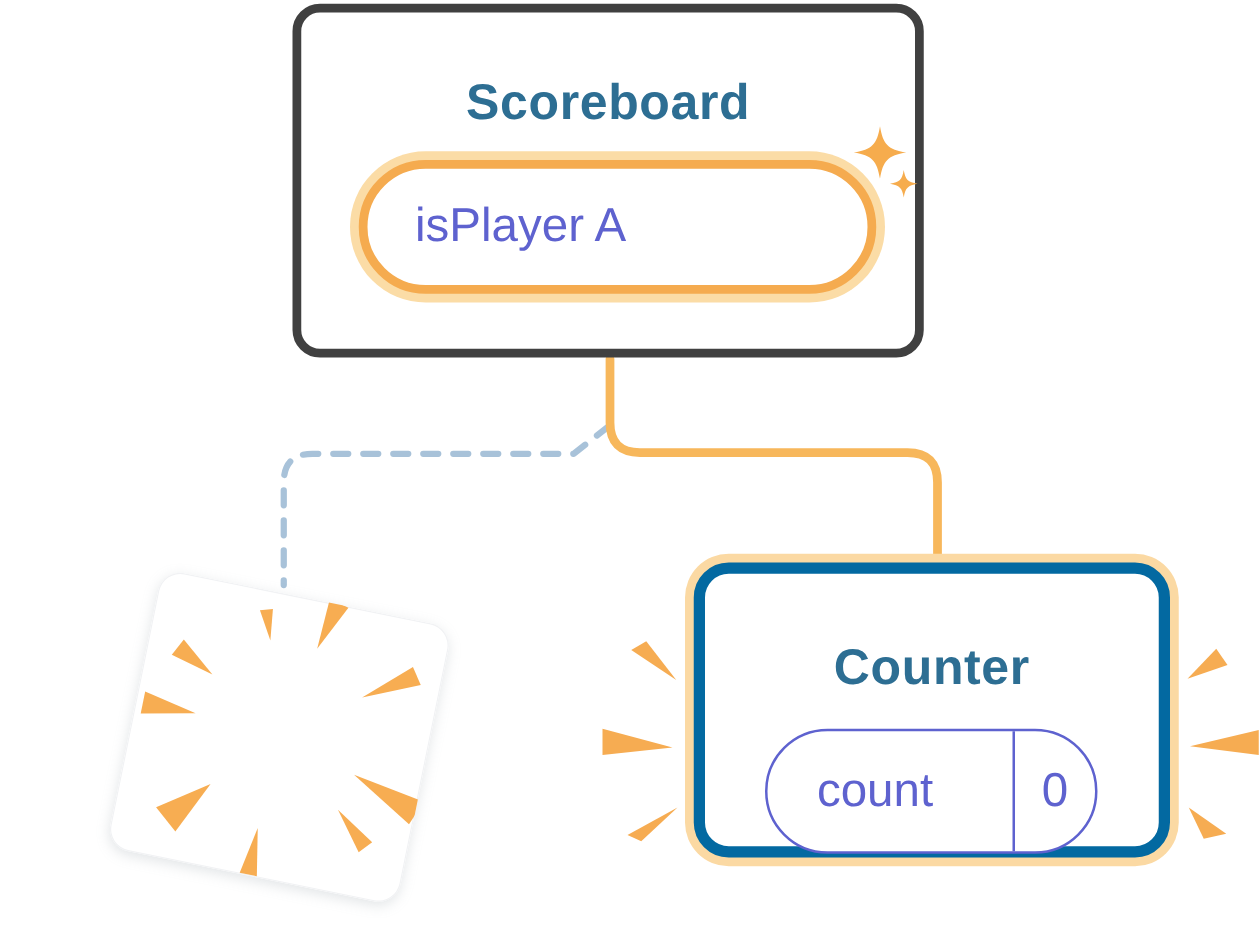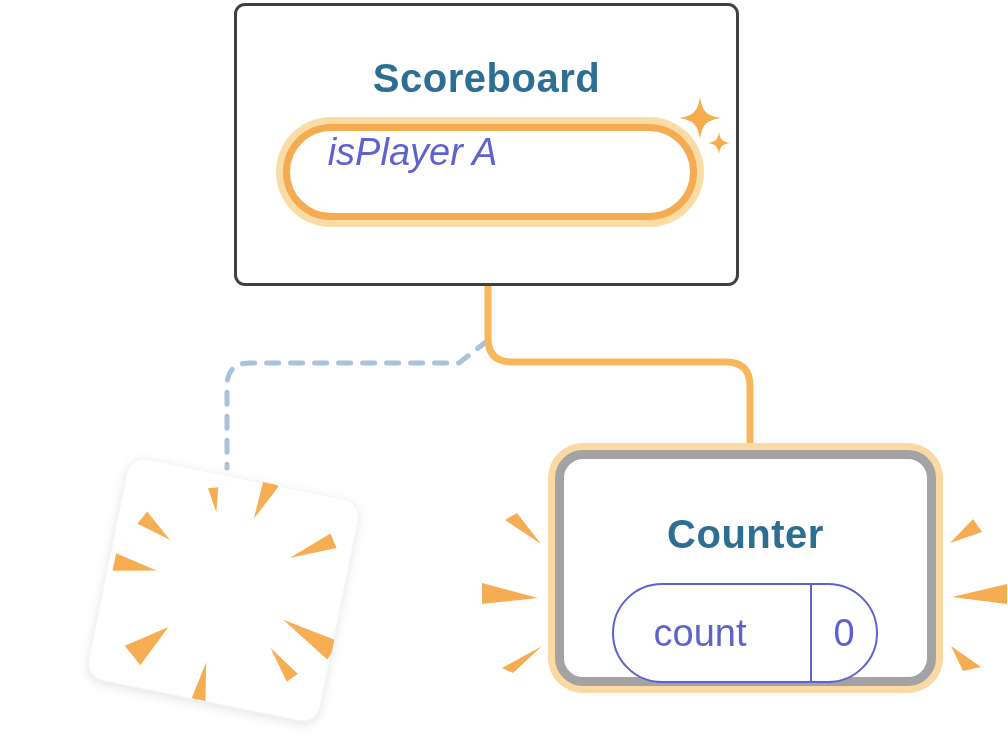--- a/index.html
+++ b/index.html
@@ -6,50 +6,50 @@
   .canvas{
     position:relative;width:1008px;height:750px;background:#ffffff;overflow:hidden;
     font-family:"Liberation Sans", sans-serif;
   }
   svg{display:block;}
   .layer{position:absolute;left:0;top:0;width:1008px;height:750px;pointer-events:none;}
 
   
   .scoreboard-card{
     position:absolute;left:234px;top:3px;width:505px;height:283px;
-    background:#ffffff;border:3px solid #404040;border-radius:11px;
+    background:#ffffff;border:7px solid #404040;border-radius:22px;
     box-sizing:border-box;
     padding-left:15px;
   }
   .component-title{
     position:absolute;left:0;width:100%;text-align:center;
     color:#2D6E93;font-weight:600;letter-spacing:0.5px;
   }
   .scoreboard-card .component-title{top:50px;font-size:40px;}
 
   .state-pill-highlight{
-    position:absolute;left:46px;top:118px;width:414px;height:96px;
+    position:absolute;left:46px;top:118px;width:414px;height:107px;
     box-sizing:border-box;background:#ffffff;
     border:7px solid #F5AB4F;border-radius:54px;
     box-shadow:0 0 0 7px #FBDCA6;
-    display:flex;align-items:flex-start;font-style:italic;
+    display:flex;align-items:center;
   }
   .state-pill-highlight .pill-cell{
     display:flex;align-items:center;justify-content:center;
     font-size:38px;color:#5E62CF;
   }
   .state-pill-highlight .pill-key{flex:0 0 245px;}
   .state-pill-highlight .pill-val{flex:1;border-left:2px solid #F5AB4F;font-weight:700;}
 
   .sparkles{position:absolute;left:425px;top:80px;width:92px;height:92px;}
 
   
   .counter-card{
     position:absolute;left:555px;top:450px;width:381px;height:236px;
-    background:#ffffff;border:9px solid #a3a3a3;border-radius:28px;
+    background:#ffffff;border:9px solid #0369a1;border-radius:28px;
     box-sizing:border-box;box-shadow:0 0 0 7px #FBD9A3;
   }
   .counter-card .component-title{top:53px;font-size:40px;}
   .state-pill-plain{
     position:absolute;left:48px;top:124px;width:266px;height:100px;
     box-sizing:border-box;background:#ffffff;
     border:2px solid #5E62CF;border-radius:50px;
     display:flex;align-items:stretch;gap:24px;
   }
   .state-pill-plain .pill-cell{

